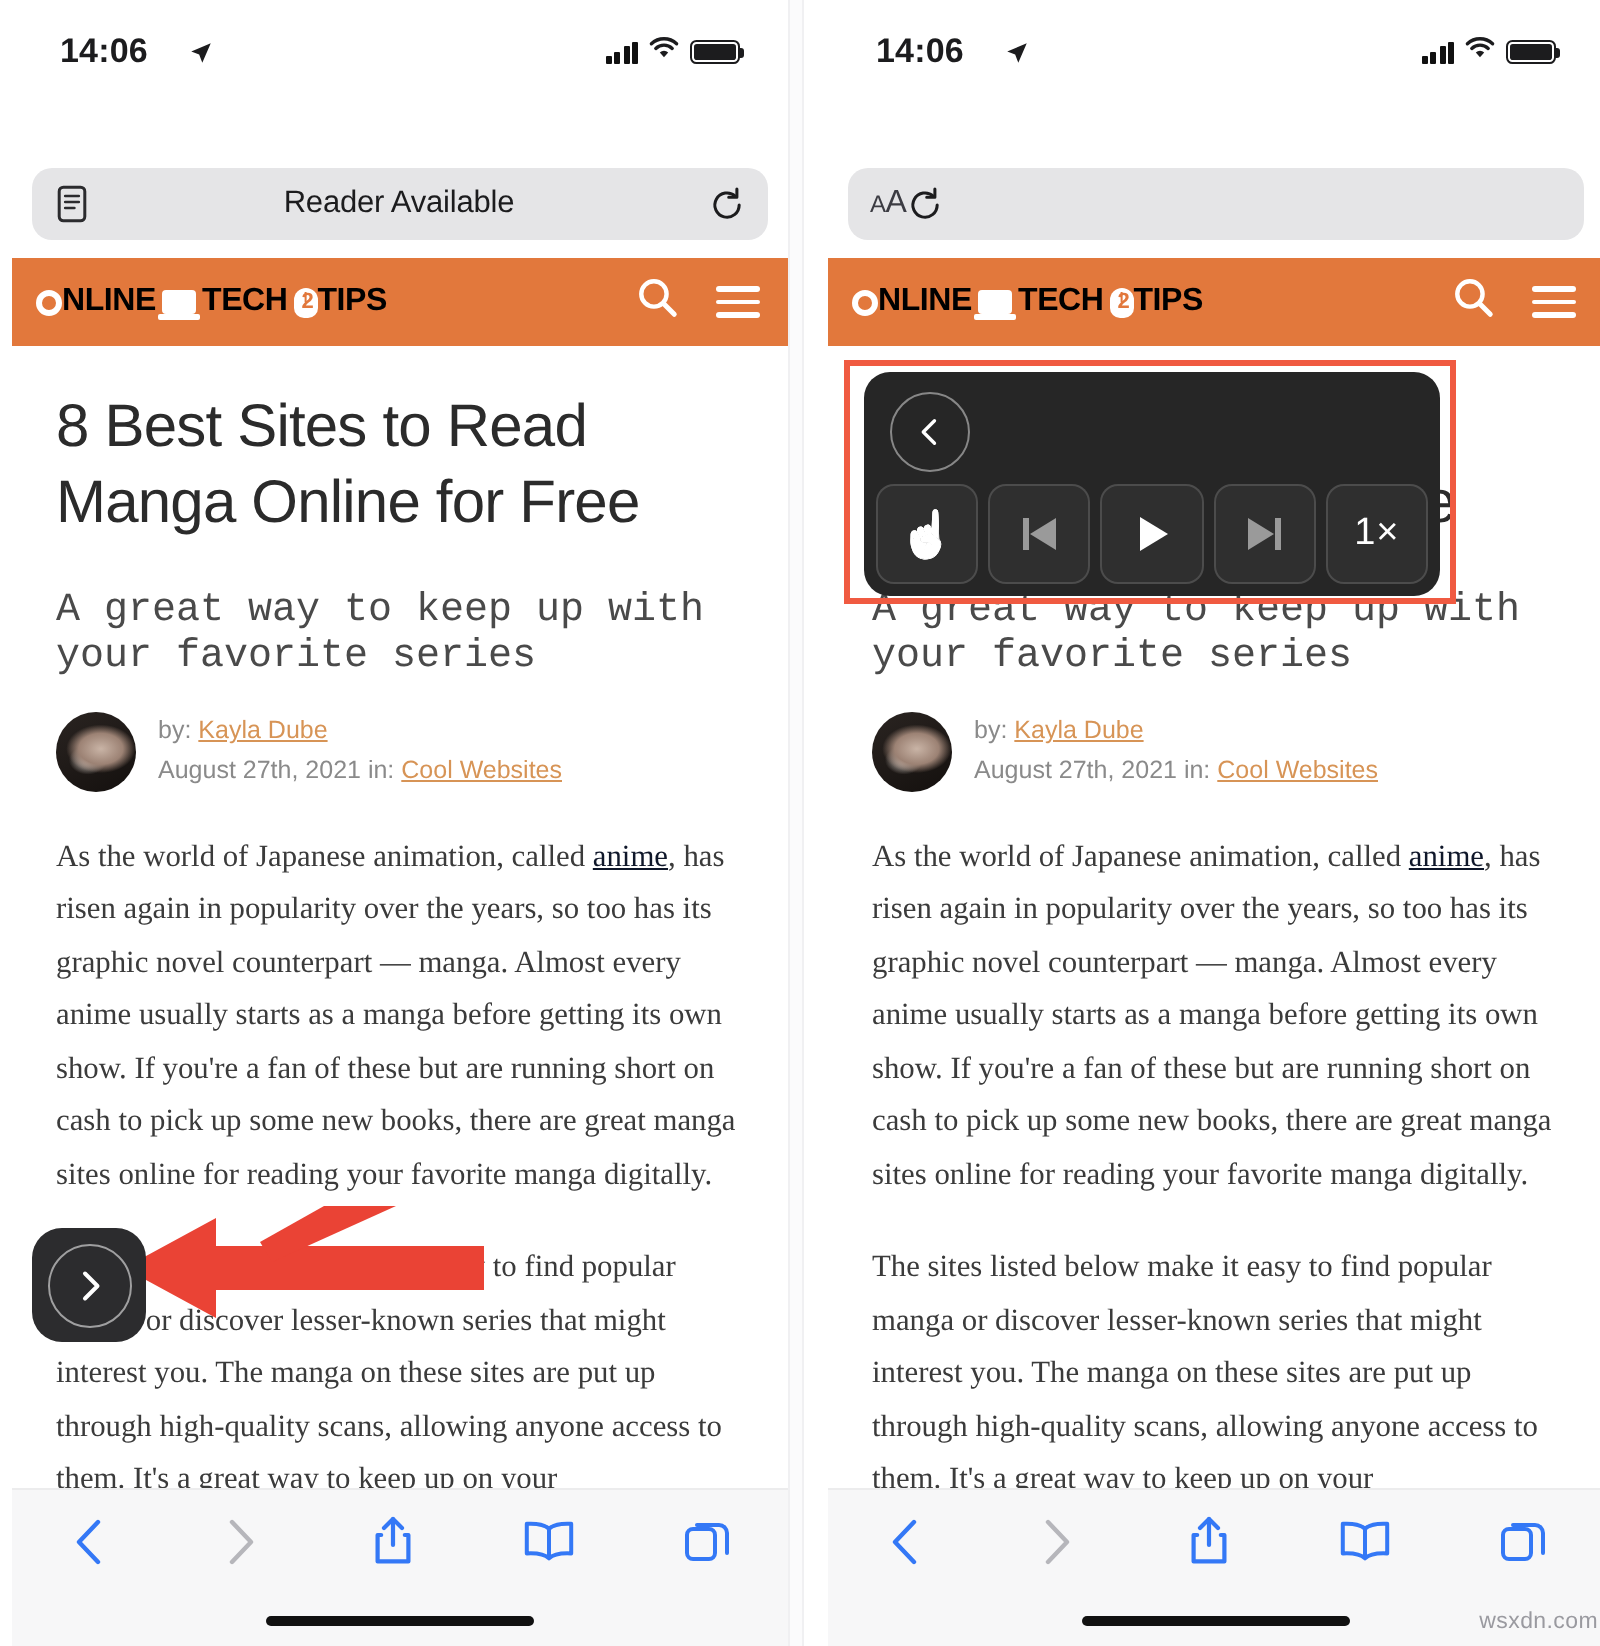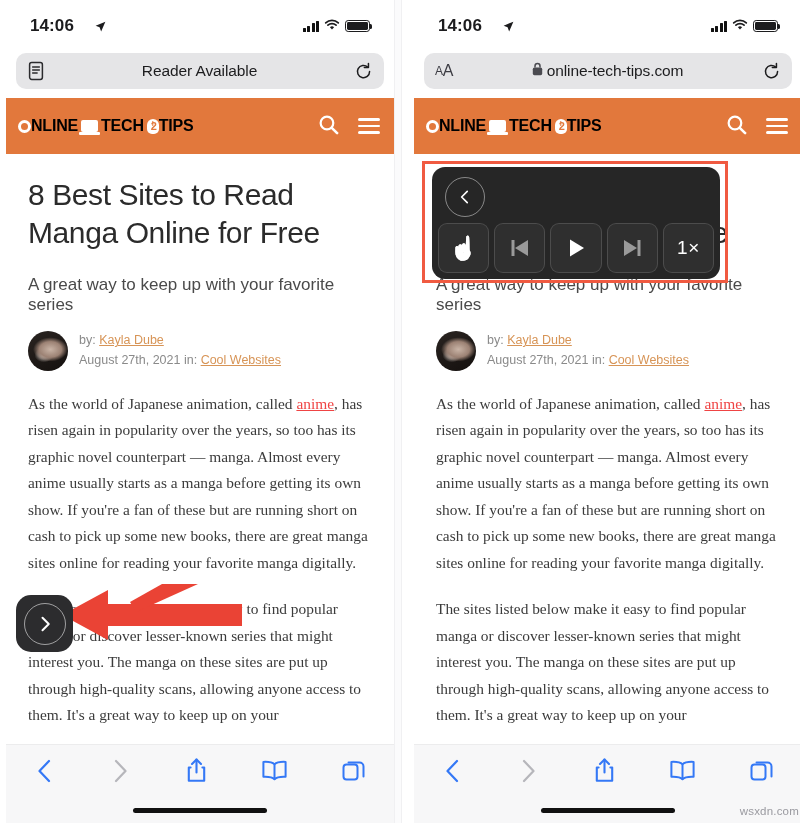--- a/index.html
+++ b/index.html
@@ -76,37 +76,38 @@
   }
   .urlfield {
     height: 36px;
     background: #e5e5e7;
     border-radius: 10px;
     display: flex;
     align-items: center;
     padding: 0 11px;
     box-sizing: border-box;
     position: relative;
+    margin-top: 31px;
   }
   .urlfield .lead { flex: 0 0 auto; display:flex; align-items:center; color:#3c3c43; }
   .urlfield .mid {
     flex: 1 1 auto; text-align: center;
     font-size: 15.5px; color: #1c1c1e;
     display: flex; align-items: center; justify-content: center; gap: 4px;
     letter-spacing: -0.1px;
     white-space: nowrap; overflow: hidden;
   }
   .urlfield .trail { flex: 0 0 auto; display: flex; align-items: center; }
   .aa { font-size: 16px; color:#1c1c1e; letter-spacing:-0.3px; }
   .aa small { font-size: 12px; }
 
   
   .siteheader {
     background: #e2783c;
-    height: 56px;
+    height: 44px;
     display: flex; align-items: center;
     padding: 0 14px 0 12px;
     box-sizing: border-box;
   }
   .logo {
     display: flex; align-items: center;
     flex: 1 1 auto;
     font-weight: 800;
     letter-spacing: -0.2px;
     color: #000;
@@ -154,22 +155,22 @@
   .headline {
     font-family: "Liberation Sans", sans-serif;
     font-size: 30px;
     line-height: 1.28;
     font-weight: 400;
     color: #2b2b2b;
     margin: 22px 0 0 0;
     letter-spacing: -0.4px;
   }
   .subhead {
-    font-family: Liberation Sans, sans-serif;
-    font-size: 17px;
+    font-family: Liberation Mono, monospace;
+    font-size: 20px;
     color: #4a4a4a;
     margin: 22px 0 0 0;
   }
   .byline {
     display: flex; align-items: center; gap: 11px;
     margin-top: 16px;
   }
   .avatar {
     width: 40px; height: 40px; border-radius: 50%;
     flex: 0 0 auto;
@@ -180,21 +181,21 @@
   }
   .byline-text { font-family: Liberation Sans, sans-serif; font-size: 12.5px; line-height: 1.55; color: #8a8a8a; }
   .byline-text a { color: #d79456; text-decoration: underline; }
   .para {
     font-family: "Liberation Serif", serif;
     font-size: 15.4px;
     line-height: 1.72;
     color: #3b3b3b;
     margin: 20px 0 0 0;
   }
-  .para a { color: #ef4444; text-decoration: underline; }
+  .para a { color: #0f172a; text-decoration: underline; }
 
   
   .bottombar {
     position: absolute; left: 0; right: 0; bottom: 0;
     height: 78px;
     background: #f7f7f8;
     border-top: 1px solid #ececed;
   }
   .tb-row {
     display: flex; align-items: center; justify-content: space-between;
@@ -453,29 +454,20 @@
           </span>
       </div>
     </div>
 
     <div class="safaribar">
       <div class="urlfield">
         <span class="lead aa">
             <small>A</small>
             <span>A</span>
           </span>
-        <span class="mid">
-          <span>
-            <svg width="11" height="14" viewBox="0 0 11 14">
-                <rect x="0.8" y="5.6" width="9.4" height="7.6" rx="1.6" fill="#4a4a50"></rect>
-                <path d="M3 5.6V4a2.5 2.5 0 0 1 5 0v1.6" stroke="#4a4a50" stroke-width="1.5" fill="none"></path>
-              </svg>
-          </span>
-          <span>online-tech-tips.com</span>
-        </span>
         <span class="trail">
           <svg width="19" height="19" viewBox="0 0 20 20">
               <path d="M16.4 10a6.4 6.4 0 1 1-2-4.6" stroke="#1c1c1e" stroke-width="1.6" fill="none" stroke-linecap="round"></path>
               <path d="M15.2 1.6v4.3h-4.3" stroke="#1c1c1e" stroke-width="1.6" fill="none" stroke-linecap="round" stroke-linejoin="round"></path>
             </svg>
         </span>
       </div>
     </div>
 
     <div class="siteheader">

